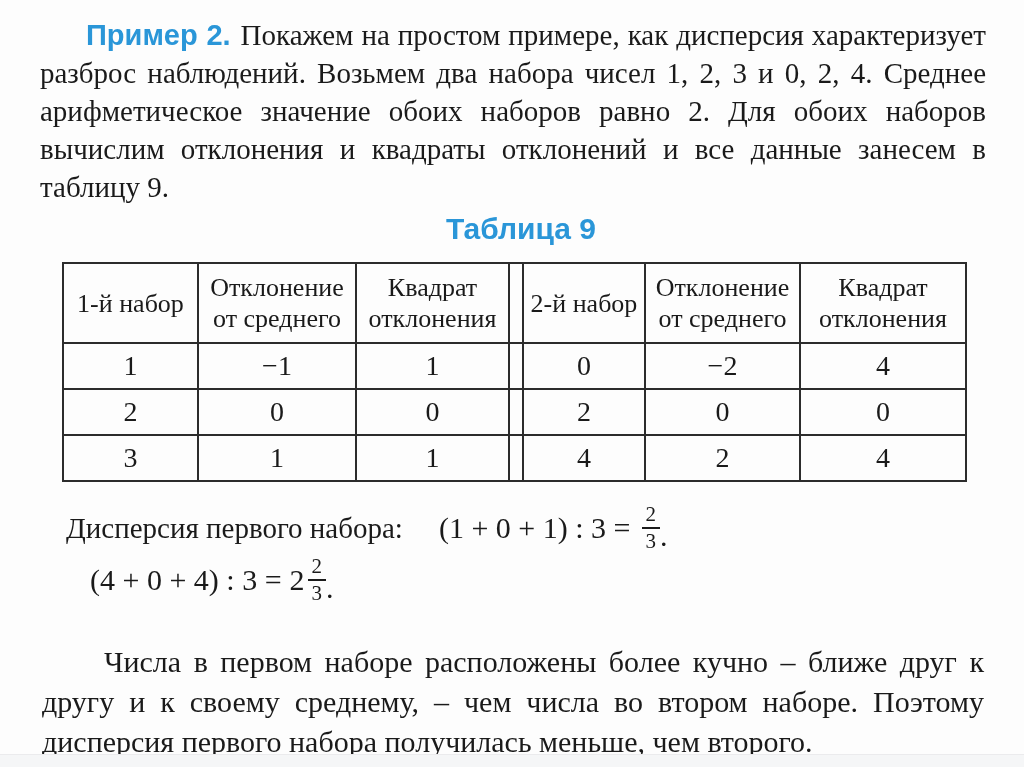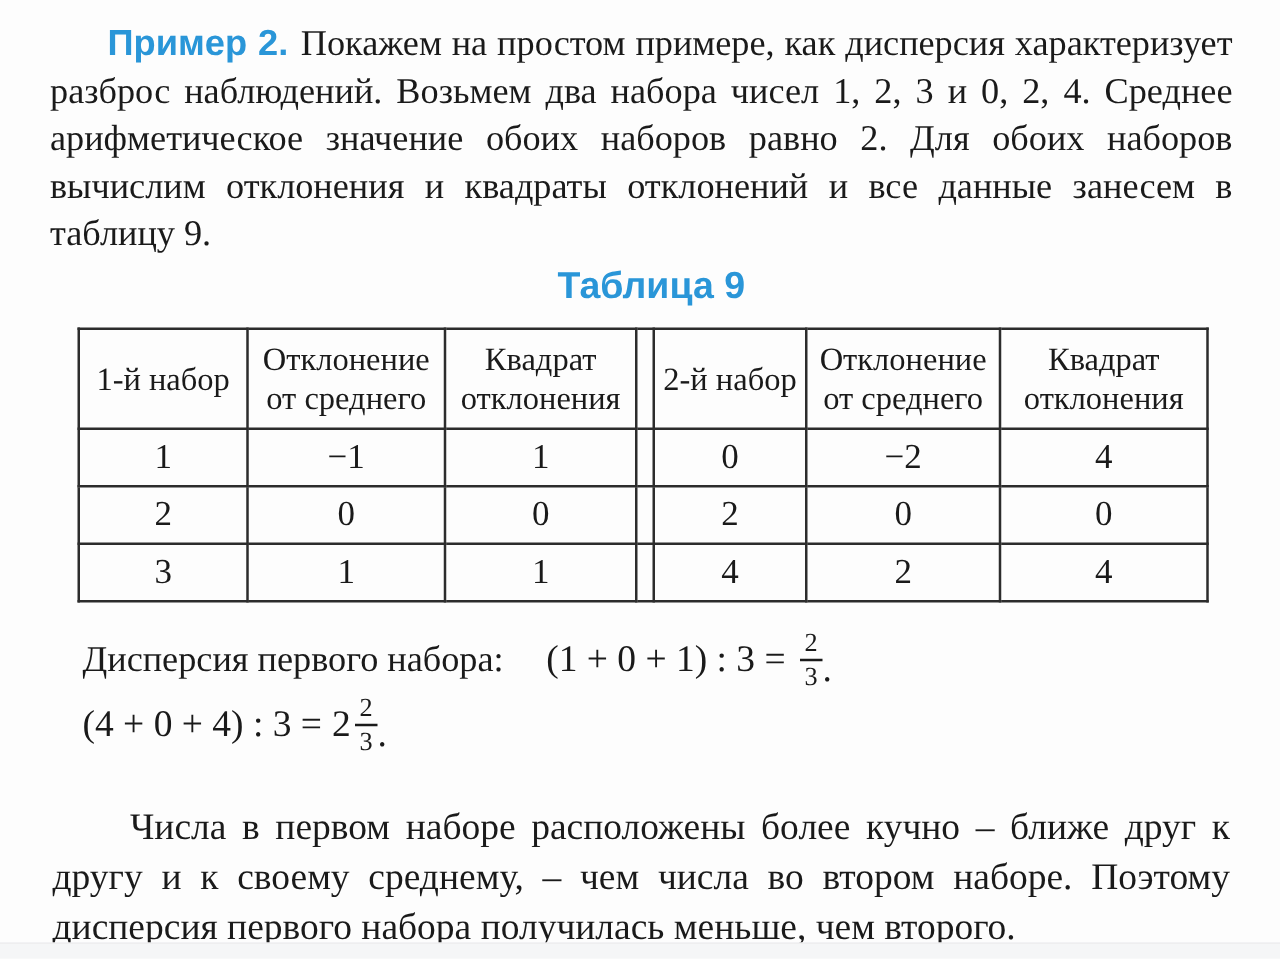--- a/index.html
+++ b/index.html
@@ -62,29 +62,28 @@
     font-size: 28px;
   }
   .formulas {
     margin: 20px 0 0 66px;
   }
   .formula {
     display: flex;
     align-items: center;
     height: 52px;
     font-size: 29px;
-    gap: 22px;
   }
   .formula .f-label { margin-right: 12px; }
   .formula .math {
     display: flex;
     align-items: center;
     font-size: 30px;
   }
-  .formula .expr { margin-right: 8px; }
+  .formula .expr { margin-right: 8px; margin-left: 24px; }
   .formula .whole { margin-right: 3px; }
   .frac {
     display: inline-flex;
     flex-direction: column;
     align-items: center;
     font-size: 21px;
     line-height: 23px;
     vertical-align: middle;
   }
   .frac .num {

